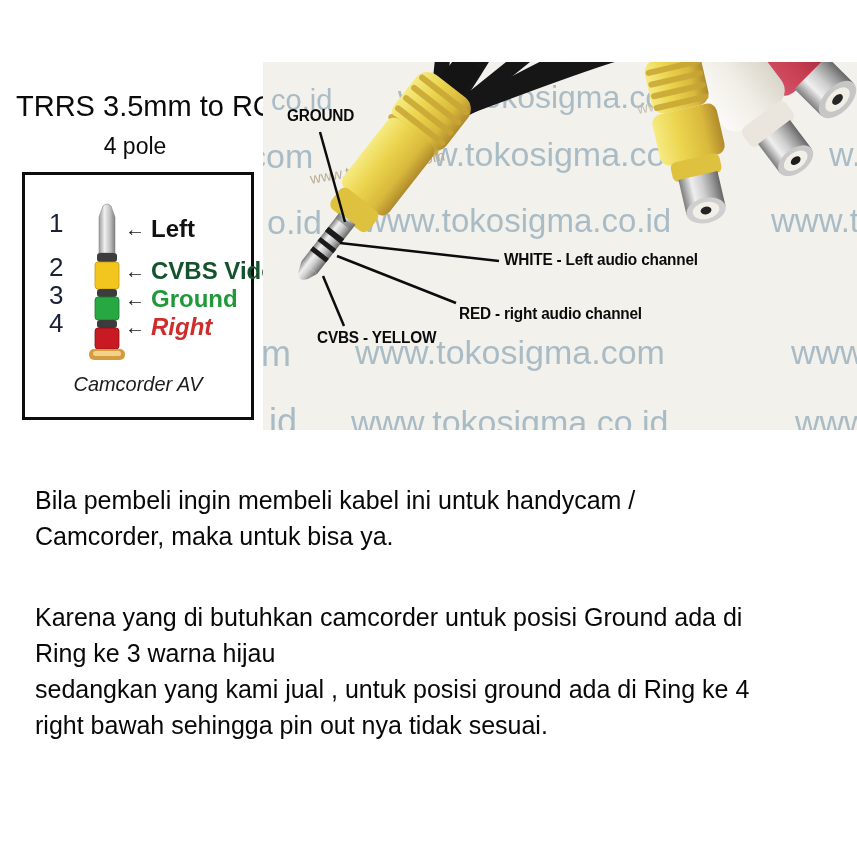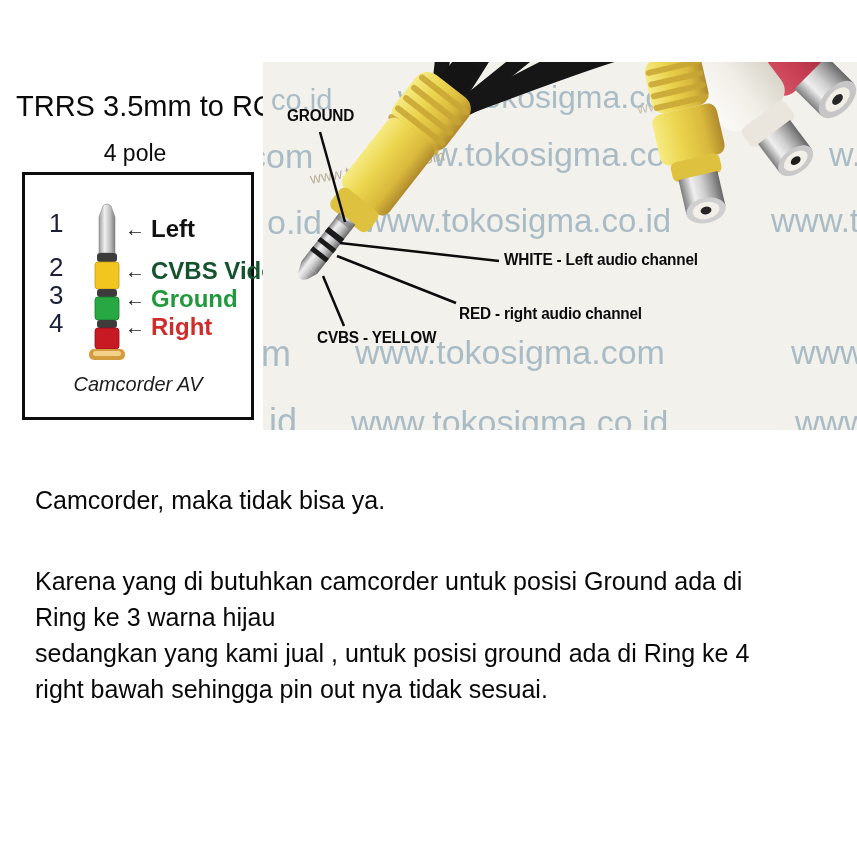--- a/index.html
+++ b/index.html
@@ -1,19 +1,19 @@
 <!DOCTYPE html>
 <html><head>
 <meta charset="utf-8">
 <style>
   html,body{margin:0;padding:0;background:#ffffff;}
   .page{position:relative;width:857px;height:857px;background:#ffffff;overflow:hidden;
         font-family:"Liberation Sans",sans-serif;color:#0d0d0d;}
   .title{position:absolute;left:16px;top:90px;font-size:29px;letter-spacing:0px;color:#0a0a0a;}
-  .subtitle{position:absolute;left:22px;top:140px;width:226px;text-align:center;font-size:23px;color:#0a0a0a;}
+  .subtitle{position:absolute;left:22px;top:133px;width:226px;text-align:center;font-size:23px;color:#0a0a0a;}
   .diagram-box{position:absolute;left:22px;top:172px;width:226px;height:242px;
                border:3px solid #0d0d0d;background:#ffffff;}
   .pin-num{position:absolute;left:24px;font-size:26px;line-height:1;color:#1a2038;}
   .pin-row{position:absolute;left:100px;height:24px;display:flex;align-items:center;gap:6px;}
   .pin-row .arrow{font-size:20px;color:#151515;line-height:1;}
   .pin-row .pin-label{font-size:24px;font-weight:bold;line-height:1;white-space:nowrap;}
   .caption{position:absolute;left:0;top:197px;width:100%;text-align:center;
            font-style:italic;font-size:21px;color:#1c1c1c;transform:scaleX(0.95);}
   .photo{position:absolute;left:263px;top:62px;width:680px;height:368px;overflow:hidden;}
   .photo svg{display:block;}
@@ -69,21 +69,21 @@
     <div class="pin-row" style="top:84px">
       <span class="arrow">←</span>
       <span class="pin-label" style="color: #14532d;">CVBS Video</span>
     </div>
     <div class="pin-row" style="top:112px">
       <span class="arrow">←</span>
       <span class="pin-label" style="color: rgb(33, 153, 59);">Ground</span>
     </div>
     <div class="pin-row" style="top:140px">
       <span class="arrow">←</span>
-      <span class="pin-label" style="color: rgb(207, 44, 44);">Right</span>
+      <span class="pin-label" style="color: rgb(207, 44, 44); font-style: italic;">Right</span>
     </div>
 
     <div class="caption">Camcorder AV</div>
   </div>
 
   <div class="photo">
     <svg width="594" height="368" viewBox="0 0 594 368">
       <defs>
         <linearGradient id="gMetal" x1="0" y1="0" x2="1" y2="0">
           <stop offset="0" stop-color="#7d7d7d"></stop>
@@ -205,21 +205,22 @@
     </svg>
 
     <div class="ph-label lbl-ground">GROUND</div>
     <div class="ph-label lbl-white">WHITE - Left audio channel</div>
     <div class="ph-label lbl-red">RED - right audio channel</div>
     <div class="ph-label lbl-cvbs">CVBS - YELLOW</div>
   </div>
 
   <div class="desc">
     <div class="para1">
-      <div class="desc-line">Camcorder, maka tidak bisa ya.</div>
+      <div class="desc-line">Bila pembeli ingin membeli kabel ini untuk handycam /</div>
+      <div class="desc-line">Camcorder, maka untuk bisa ya.</div>
     </div>
     <div class="para2">
       <div class="desc-line">Karena yang di butuhkan camcorder untuk posisi Ground ada di</div>
       <div class="desc-line">Ring ke 3 warna hijau</div>
       <div class="desc-line">sedangkan yang kami jual , untuk posisi ground ada di Ring ke 4</div>
       <div class="desc-line">right bawah sehingga pin out nya tidak sesuai.</div>
     </div>
   </div>
 
 </div>

